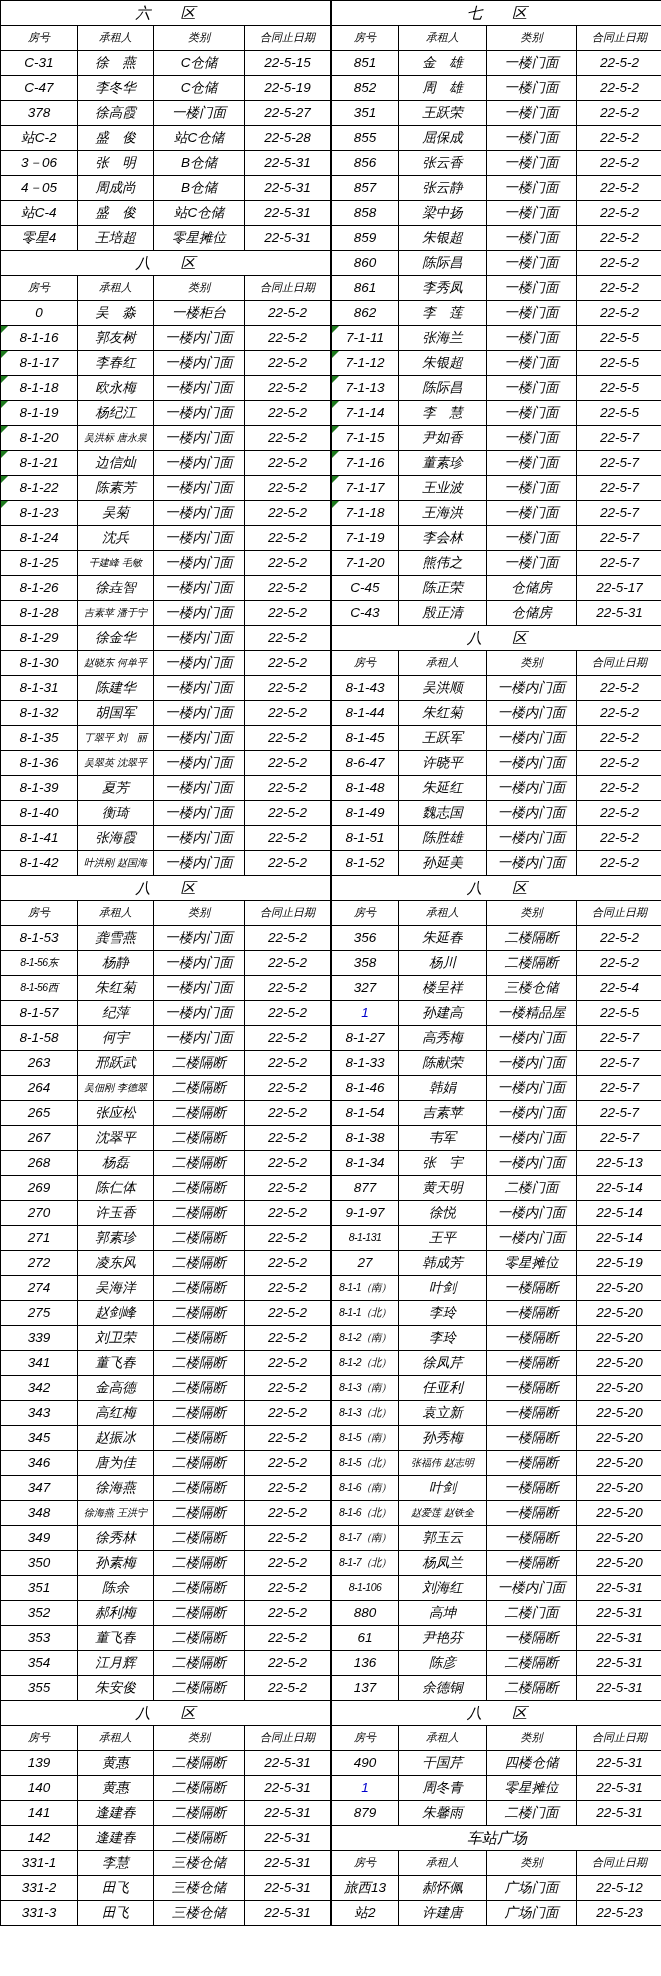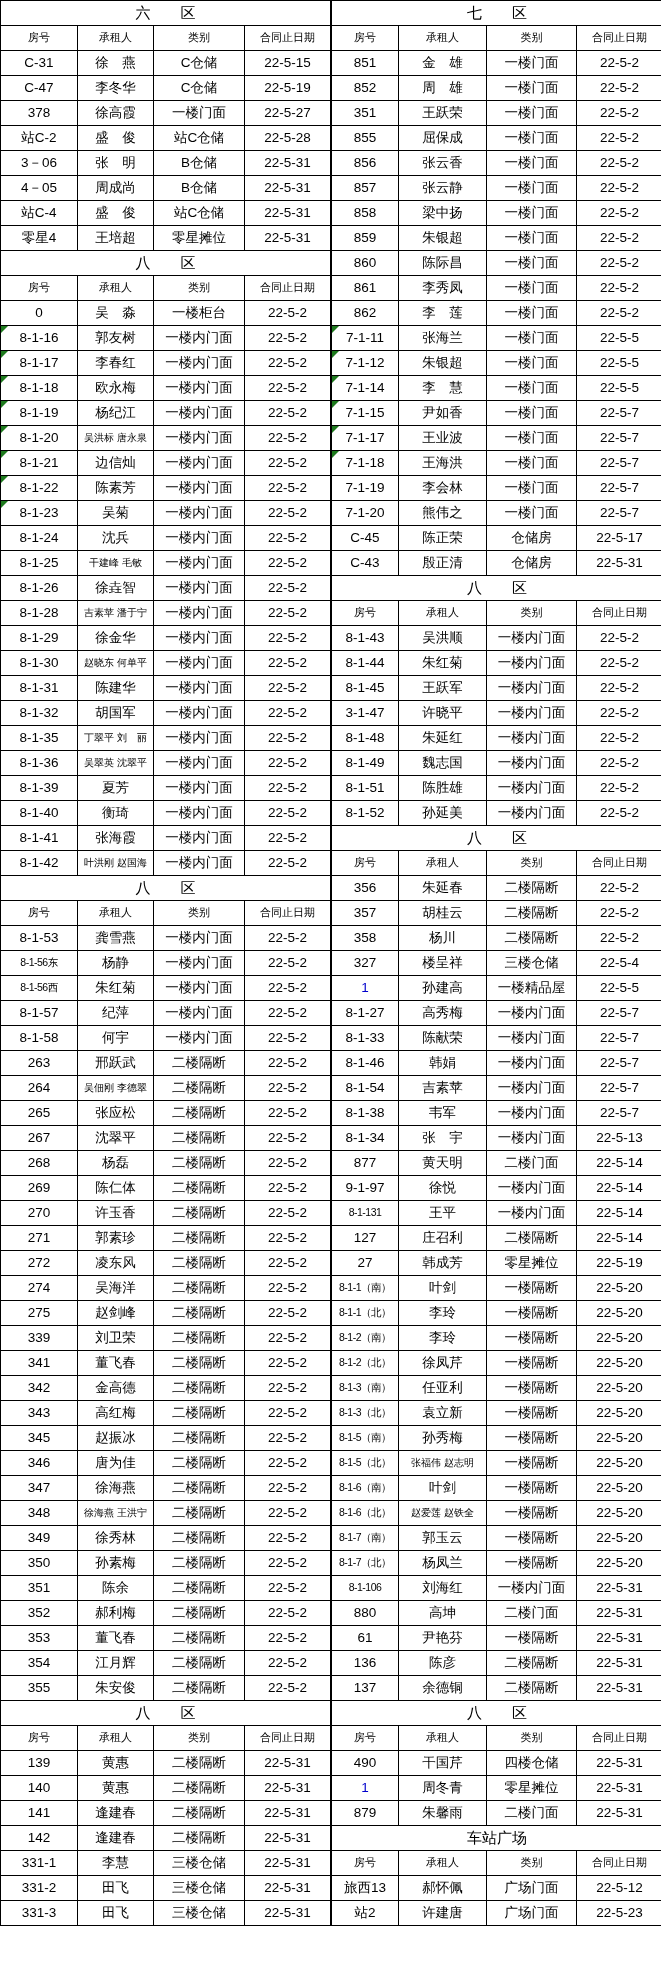--- a/index.html
+++ b/index.html
@@ -1,17 +1,17 @@
 <!DOCTYPE html>
 <html><head>
 <meta charset="utf-8">
 <style>
   html,body{margin:0;padding:0;background:#fff;}
   body{width:661px;height:1976px;font-family:"Liberation Sans",sans-serif;color:#000;}
-  .sheet{display:flex;width:611px;}
+  .sheet{display:flex;width:611px;font-style:italic;}
   table{border-collapse:collapse;table-layout:fixed;}
   #left-table{width:330px;}
   #right-table{width:331px;}
   td{border:1px solid #000;height:24px;padding:0;text-align:center;vertical-align:middle;
      font-size:13.5px;line-height:1.05;overflow:hidden;position:relative;white-space:nowrap;}
   tr{height:25px;}
   td.title-cell{font-size:15px;font-weight:normal;white-space:pre;}
   td.hdr{font-size:11px;}
   td.small-name{font-size:10px;white-space:normal;}
   td.room-long{font-size:10.5px;letter-spacing:-0.5px;}
@@ -572,28 +572,40 @@
           <td>一楼门面</td>
           <td>22-5-5</td>
         </tr>
         <tr>
           <td><span class="tri"></span>7-1-12</td>
           <td>朱银超</td>
           <td>一楼门面</td>
           <td>22-5-5</td>
         </tr>
         <tr>
+          <td><span class="tri"></span>7-1-13</td>
+          <td>陈际昌</td>
+          <td>一楼门面</td>
+          <td>22-5-5</td>
+        </tr>
+        <tr>
           <td><span class="tri"></span>7-1-14</td>
           <td>李　慧</td>
           <td>一楼门面</td>
           <td>22-5-5</td>
         </tr>
         <tr>
           <td><span class="tri"></span>7-1-15</td>
           <td>尹如香</td>
+          <td>一楼门面</td>
+          <td>22-5-7</td>
+        </tr>
+        <tr>
+          <td><span class="tri"></span>7-1-16</td>
+          <td>董素珍</td>
           <td>一楼门面</td>
           <td>22-5-7</td>
         </tr>
         <tr>
           <td><span class="tri"></span>7-1-17</td>
           <td>王业波</td>
           <td>一楼门面</td>
           <td>22-5-7</td>
         </tr>
         <tr>
@@ -647,21 +659,21 @@
           <td>一楼内门面</td>
           <td>22-5-2</td>
         </tr>
         <tr>
           <td>8-1-45</td>
           <td>王跃军</td>
           <td>一楼内门面</td>
           <td>22-5-2</td>
         </tr>
         <tr>
-          <td>3-1-47</td>
+          <td>8-6-47</td>
           <td>许晓平</td>
           <td>一楼内门面</td>
           <td>22-5-2</td>
         </tr>
         <tr>
           <td>8-1-48</td>
           <td>朱延红</td>
           <td>一楼内门面</td>
           <td>22-5-2</td>
         </tr>
@@ -692,26 +704,20 @@
           <td class="hdr">类别</td>
           <td class="hdr">合同止日期</td>
         </tr>
         <tr>
           <td>356</td>
           <td>朱延春</td>
           <td>二楼隔断</td>
           <td>22-5-2</td>
         </tr>
         <tr>
-          <td>357</td>
-          <td>胡桂云</td>
-          <td>二楼隔断</td>
-          <td>22-5-2</td>
-        </tr>
-        <tr>
           <td>358</td>
           <td>杨川</td>
           <td>二楼隔断</td>
           <td>22-5-2</td>
         </tr>
         <tr>
           <td>327</td>
           <td>楼呈祥</td>
           <td>三楼仓储</td>
           <td>22-5-4</td>
@@ -767,26 +773,20 @@
         <tr>
           <td>9-1-97</td>
           <td>徐悦</td>
           <td>一楼内门面</td>
           <td>22-5-14</td>
         </tr>
         <tr>
           <td class="room-long">8-1-131</td>
           <td>王平</td>
           <td>一楼内门面</td>
-          <td>22-5-14</td>
-        </tr>
-        <tr>
-          <td>127</td>
-          <td>庄召利</td>
-          <td>二楼隔断</td>
           <td>22-5-14</td>
         </tr>
         <tr>
           <td>27</td>
           <td>韩成芳</td>
           <td>零星摊位</td>
           <td>22-5-19</td>
         </tr>
         <tr>
           <td class="room-long">8-1-1（南）</td>

